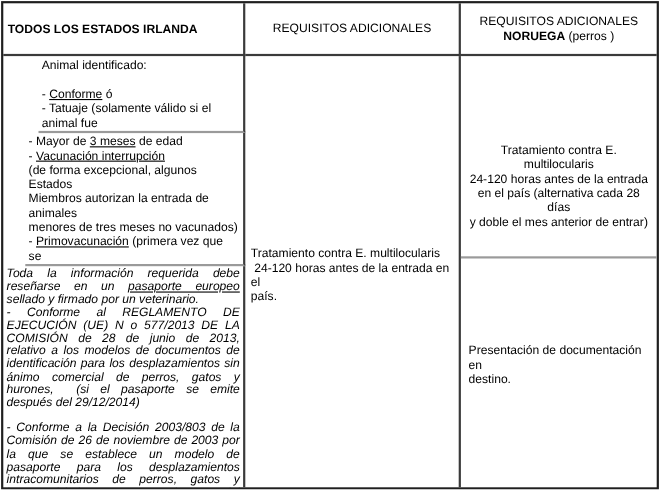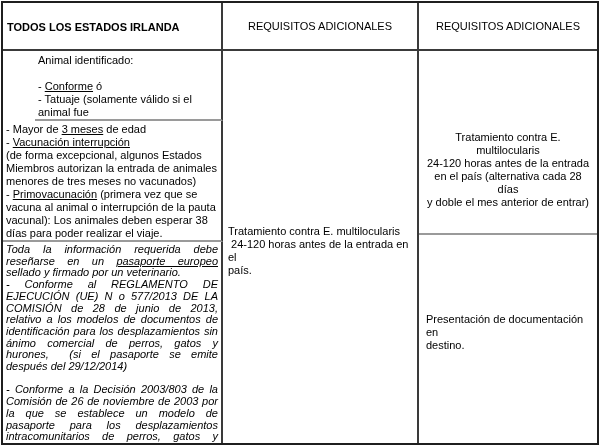--- a/index.html
+++ b/index.html
@@ -49,20 +49,21 @@
 
   
   .cell-identification {
     grid-column: 1; grid-row: 2;
     padding: 3px 4px 0 3px;
     margin-left: 32px;
   }
   .cell-vaccination {
     grid-column: 1; grid-row: 3 / span 2;
     padding: 2px 4px 0 3px;
+    margin-left: 20px;
   }
   .cell-passport {
     grid-column: 1; grid-row: 5;
     padding: 2px 3px 0 3px;
     text-align: justify;
     line-height: 11.7px;
     font-style: italic;
   }
 
   
@@ -92,20 +93,21 @@
 <div class="doc-table">
 
   <div class="cell hdr-members bR bB">TODOS LOS ESTADOS IRLANDA</div>
 
   <div class="cell hdr-center hdr-uk bR bB">
     <span>REQUISITOS ADICIONALES</span>
   </div>
 
   <div class="cell hdr-center hdr-norway bB">
     <span>REQUISITOS ADICIONALES</span>
+    <span><b>NORUEGA</b><span> (perros )</span></span>
   </div>
 
   <div class="cell cell-identification bR bBg"><span>Animal identificado:
 
 - </span><u>Conforme</u><span> ó
 - Tatuaje (solamente válido si el animal fue
 tatuado antes de julio 2011)</span></div>
 
   <div class="cell cell-vaccination bR bBg"><span>- Mayor de </span><u>3 meses</u><span> de edad
 - </span><u>Vacunación interrupción</u><span>

